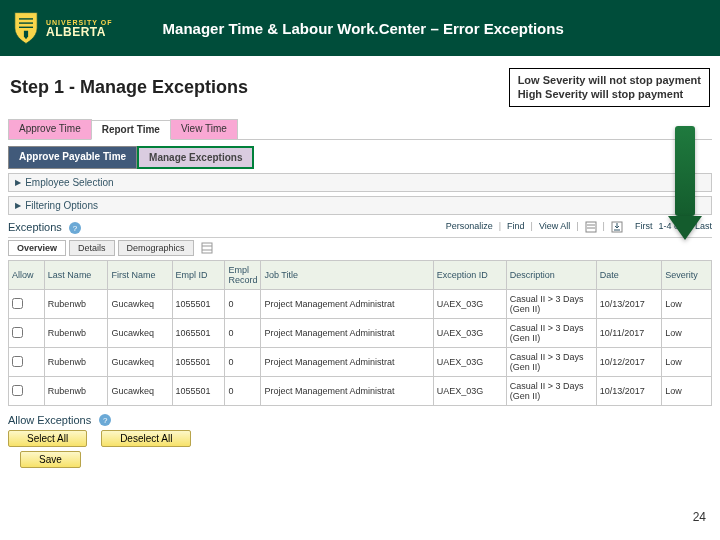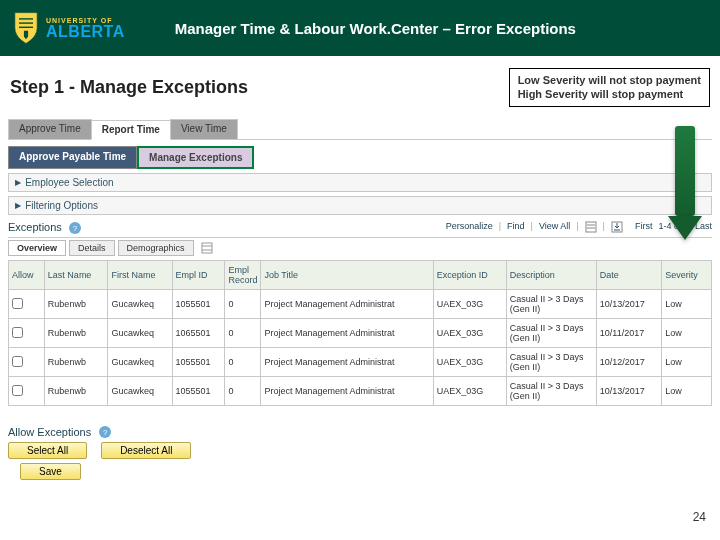--- a/index.html
+++ b/index.html
@@ -3,29 +3,29 @@
 <meta charset="utf-8">
 <style>
   * { box-sizing: border-box; margin: 0; padding: 0; }
   body { font-family: Arial, Helvetica, sans-serif; width: 720px; height: 540px; background: #fff; position: relative; overflow: hidden; font-size: 10px; color: #333; }
 
   .top-banner { background: #004d3a; height: 56px; display: flex; align-items: center; padding: 0 12px; position: relative; }
   .logo-block { display: flex; align-items: center; gap: 6px; color:#fff; }
   .shield { width: 28px; height: 34px; }
   .logo-text { display: flex; flex-direction: column; line-height: 1; }
   .logo-top { font-size: 7px; letter-spacing: 1px; color: #f9d54a; font-weight: bold; }
-  .logo-bot { font-size: 16px; font-weight: bold; color: #0ea5e9; letter-spacing: 0.5px; }
+  .logo-bot { font-size: 12px; font-weight: bold; color: #fef9c3; letter-spacing: 0.5px; }
   .banner-title { color:#fff; font-size: 15px; font-weight: bold; margin-left: 50px; }
 
   .row2 { display:flex; align-items: center; padding: 12px 10px 8px; gap: 24px; }
   .step-title { font-size: 18px; font-weight: bold; color:#222; flex:1; }
   .note-box { border: 1px solid #000; padding: 4px 8px; font-size: 11px; font-weight: bold; line-height:1.3; }
 
   .ui-tabs { display:flex; gap:0; border-bottom: 1px solid #c8c8c8; margin: 4px 8px 0; }
-  .ui-tab { padding: 3px 10px 4px; font-size:10px; border:1px solid #c8c8c8; border-bottom:none; background:#a3a3a3; margin-right:-1px; }
+  .ui-tab { padding: 3px 10px 4px; font-size:10px; border:1px solid #c8c8c8; border-bottom:none; background:#f9a8d4; margin-right:-1px; }
   .ui-tab.active { background:#fff; font-weight:bold; position:relative; top:1px; border-bottom:1px solid #fff; }
 
   .sub-tabs { display:flex; margin: 6px 8px 4px; }
   .sub-tab { padding:4px 10px; font-size:10px; border:1px solid #888; color:#444; }
   .sub-tab.primary { background:#415a7a; color:#fff; font-weight:bold; }
   .sub-tab.highlight { background:#dacce0; font-weight:bold; border:2px solid #00803a; }
 
   .section { margin: 4px 8px 0; border:1px solid #c8c8c8; background:#f6f6f6; padding:3px 6px; font-size:10px; color:#356; display:flex; align-items:center; gap:4px; }
   .tri { font-size:8px; color:#356; }
 
@@ -39,21 +39,21 @@
   .inner-tabs { display:flex; margin:2px 8px 0; align-items:center; gap:4px; }
   .itab { border:1px solid #bbb; padding:2px 8px; font-size:9px; background:#eee; margin-right:-1px; }
   .itab.active { background:#fff; font-weight:bold; }
   .mini-ico { margin-left:4px; }
 
   table.exc { width: calc(100% - 16px); margin:4px 8px 0; border-collapse:collapse; font-size:9px; }
   .exc th, .exc td { border:1px solid #c8c8c8; padding:4px 3px; text-align:left; vertical-align:middle; white-space:nowrap; }
   .exc th { background:#ecf2e8; font-weight:normal; color:#356; cursor:pointer; }
   .exc input[type=checkbox] { width:11px; height:11px; }
 
-  .allow-hdr { margin:20px 8px 0; font-size:11px; color:#245; display:flex; align-items:flex-end; gap:4px; }
+  .allow-hdr { margin:8px 8px 0; font-size:11px; color:#245; display:flex; align-items:flex-end; gap:4px; }
   .btnrow { margin:4px 8px 0; display:flex; gap:14px; }
   .btn { background:linear-gradient(#fdf7c7,#f7e26a); border:1px solid #b8a44a; padding:2px 18px; font-size:10px; border-radius:2px; cursor:pointer; }
   .saverow { margin:4px 20px 6px; }
 
   .big-arrow { position:absolute; right:18px; top:126px; width:34px; height:120px; }
   .arrow-shaft { width:20px; height:90px; margin:0 auto; background:linear-gradient(#1f7a3e,#145c2d); border-radius:3px; box-shadow:0 2px 4px rgba(0,0,0,.3); }
   .arrow-head { width:0; height:0; border-left:17px solid transparent; border-right:17px solid transparent; border-top:24px solid #145c2d; margin:0 auto; filter:drop-shadow(0 2px 2px rgba(0,0,0,.3)); }
 
   .page-num { position:absolute; right:14px; bottom:16px; font-size:12px; color:#333; }
 </style>

